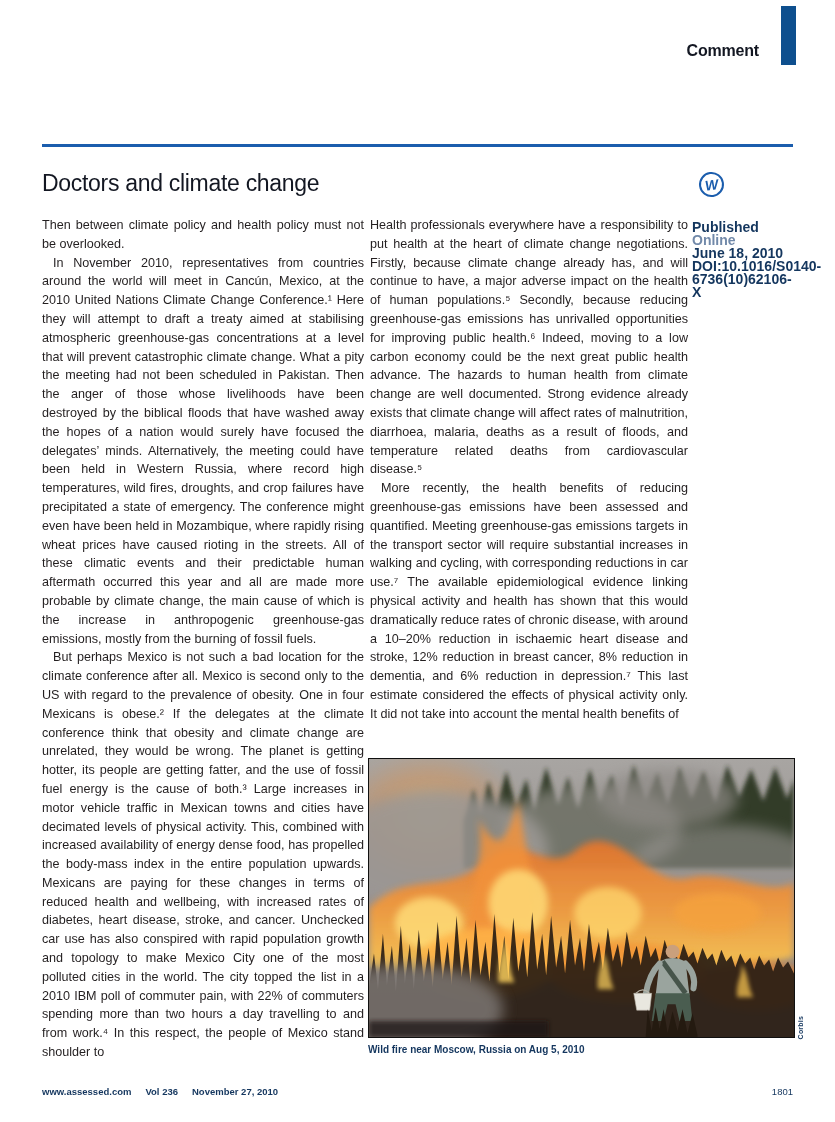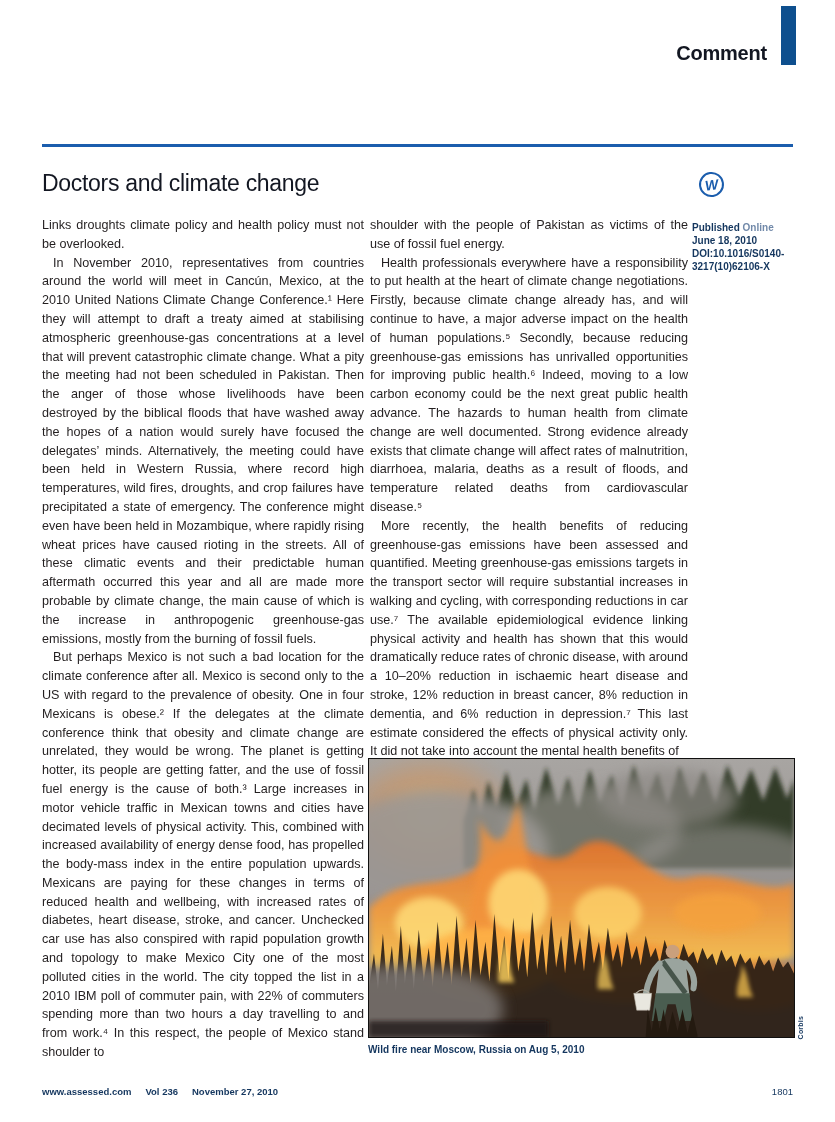--- a/index.html
+++ b/index.html
@@ -6,22 +6,22 @@
   html, body { background: #ffffff; }
   body {
     font-family: "Liberation Sans", "DejaVu Sans", sans-serif;
     width: 835px; height: 1122px; position: relative; overflow: hidden;
   }
   .page { position: absolute; inset: 0; background: #fff; }
 
   
   .top-bar { position: absolute; left: 781px; top: 6px; width: 15px; height: 59px; background: #0e4f8e; }
   .section-label {
-    position: absolute; top: 42px; right: 68px;
-    font-size: 20px; font-weight: 700; color: #131722; letter-spacing: -0.2px;
+    position: absolute; top: 42px; right: 76px;
+    font-size: 16px; font-weight: 700; color: #131722; letter-spacing: -0.2px;
   }
   .header-rule { position: absolute; left: 42px; top: 144px; width: 751px; height: 2.5px; background: #1b5dad; }
   .title {
     position: absolute; left: 42px; top: 170px; width: 500px;
     font-size: 23px; font-weight: 400; color: #131722; letter-spacing: -0.3px;
   }
   .web-icon {
     position: absolute; left: 699px; top: 172px; width: 25px; height: 25px;
     border: 2.2px solid #1b5dad; border-radius: 50%;
     display: flex; align-items: center; justify-content: center;
@@ -38,21 +38,21 @@
     text-align: justify;
   }
   .col-left  { left: 42px;  width: 322px; }
   .col-right { left: 370px; width: 318px; }
   .para { margin: 0; }
   .para + .para { text-indent: 11px; }
 
   
   .pubnote {
     position: absolute; left: 692px; top: 221px; width: 104px;
-    font-size: 10px; line-height: 13px; font-weight: 700; color: #14365e;
+    font-size: 14px; line-height: 13px; font-weight: 700; color: #14365e;
   }
   .pub-online { color: #7189a9; }
 
   
   .photo {
     position: absolute; left: 368px; top: 758px; width: 427px; height: 280px;
     border: 1.5px solid #101010; background: #948d88; overflow: hidden;
   }
   .photo svg { display: block; width: 100%; height: 100%; }
   .credit {
@@ -88,36 +88,35 @@
   <div class="top-bar"></div>
   <div class="section-label">Comment</div>
   <div class="header-rule"></div>
 
   <h1 class="title">Doctors and climate change</h1>
   <div class="web-icon">
     <span>W</span>
   </div>
 
   <div class="col col-left">
-    <p class="para">Links droughts climate policy and health policy must not be overlooked.</p>
+    <p class="para">Then between climate policy and health policy must not be overlooked.</p>
     <p class="para">In November 2010, representatives from countries around the world will meet in Cancún, Mexico, at the 2010 United Nations Climate Change Conference.¹ Here they will attempt to draft a treaty aimed at stabilising atmospheric greenhouse-gas concentrations at a level that will prevent catastrophic climate change. What a pity the meeting had not been scheduled in Pakistan. Then the anger of those whose livelihoods have been destroyed by the biblical floods that have washed away the hopes of a nation would surely have focused the delegates’ minds. Alternatively, the meeting could have been held in Western Russia, where record high temperatures, wild fires, droughts, and crop failures have precipitated a state of emergency. The conference might even have been held in Mozambique, where rapidly rising wheat prices have caused rioting in the streets. All of these climatic events and their predictable human aftermath occurred this year and all are made more probable by climate change, the main cause of which is the increase in anthropogenic greenhouse-gas emissions, mostly from the burning of fossil fuels.</p>
     <p class="para">But perhaps Mexico is not such a bad location for the climate conference after all. Mexico is second only to the US with regard to the prevalence of obesity. One in four Mexicans is obese.² If the delegates at the climate conference think that obesity and climate change are unrelated, they would be wrong. The planet is getting hotter, its people are getting fatter, and the use of fossil fuel energy is the cause of both.³ Large increases in motor vehicle traffic in Mexican towns and cities have decimated levels of physical activity. This, combined with increased availability of energy dense food, has propelled the body-mass index in the entire population upwards. Mexicans are paying for these changes in terms of reduced health and wellbeing, with increased rates of diabetes, heart disease, stroke, and cancer. Unchecked car use has also conspired with rapid population growth and topology to make Mexico City one of the most polluted cities in the world. The city topped the list in a 2010 IBM poll of commuter pain, with 22% of commuters spending more than two hours a day travelling to and from work.⁴ In this respect, the people of Mexico stand shoulder to</p>
   </div>
 
   <div class="col col-right">
-    <p class="para">shoulder with the people of Pakistan as victims of the use of fossil fuel energy.</p>
     <p class="para">Health professionals everywhere have a responsibility to put health at the heart of climate change negotiations. Firstly, because climate change already has, and will continue to have, a major adverse impact on the health of human populations.⁵ Secondly, because reducing greenhouse-gas emissions has unrivalled opportunities for improving public health.⁶ Indeed, moving to a low carbon economy could be the next great public health advance. The hazards to human health from climate change are well documented. Strong evidence already exists that climate change will affect rates of malnutrition, diarrhoea, malaria, deaths as a result of floods, and temperature related deaths from cardiovascular disease.⁵</p>
     <p class="para">More recently, the health benefits of reducing greenhouse-gas emissions have been assessed and quantified. Meeting greenhouse-gas emissions targets in the transport sector will require substantial increases in walking and cycling, with corresponding reductions in car use.⁷ The available epidemiological evidence linking physical activity and health has shown that this would dramatically reduce rates of chronic disease, with around a 10–20% reduction in ischaemic heart disease and stroke, 12% reduction in breast cancer, 8% reduction in dementia, and 6% reduction in depression.⁷ This last estimate considered the effects of physical activity only. It did not take into account the mental health benefits of</p>
   </div>
 
   <aside class="pubnote">
     <div><span>Published</span> <span class="pub-online">Online</span></div>
     <div>June 18, 2010</div>
     <div>DOI:10.1016/S0140-</div>
-    <div>3217(10)62106-X</div>
+    <div>6736(10)62106-X</div>
   </aside>
 
   <figure class="photo">
     <svg viewBox="0 0 427 280" preserveAspectRatio="none" aria-hidden="true">
       <defs>
         <linearGradient id="sky" x1="0" y1="0" x2="0" y2="1">
           <stop offset="0" stop-color="#a8a5a2"></stop>
           <stop offset="0.5" stop-color="#989290"></stop>
           <stop offset="1" stop-color="#8a817a"></stop>
         </linearGradient>

